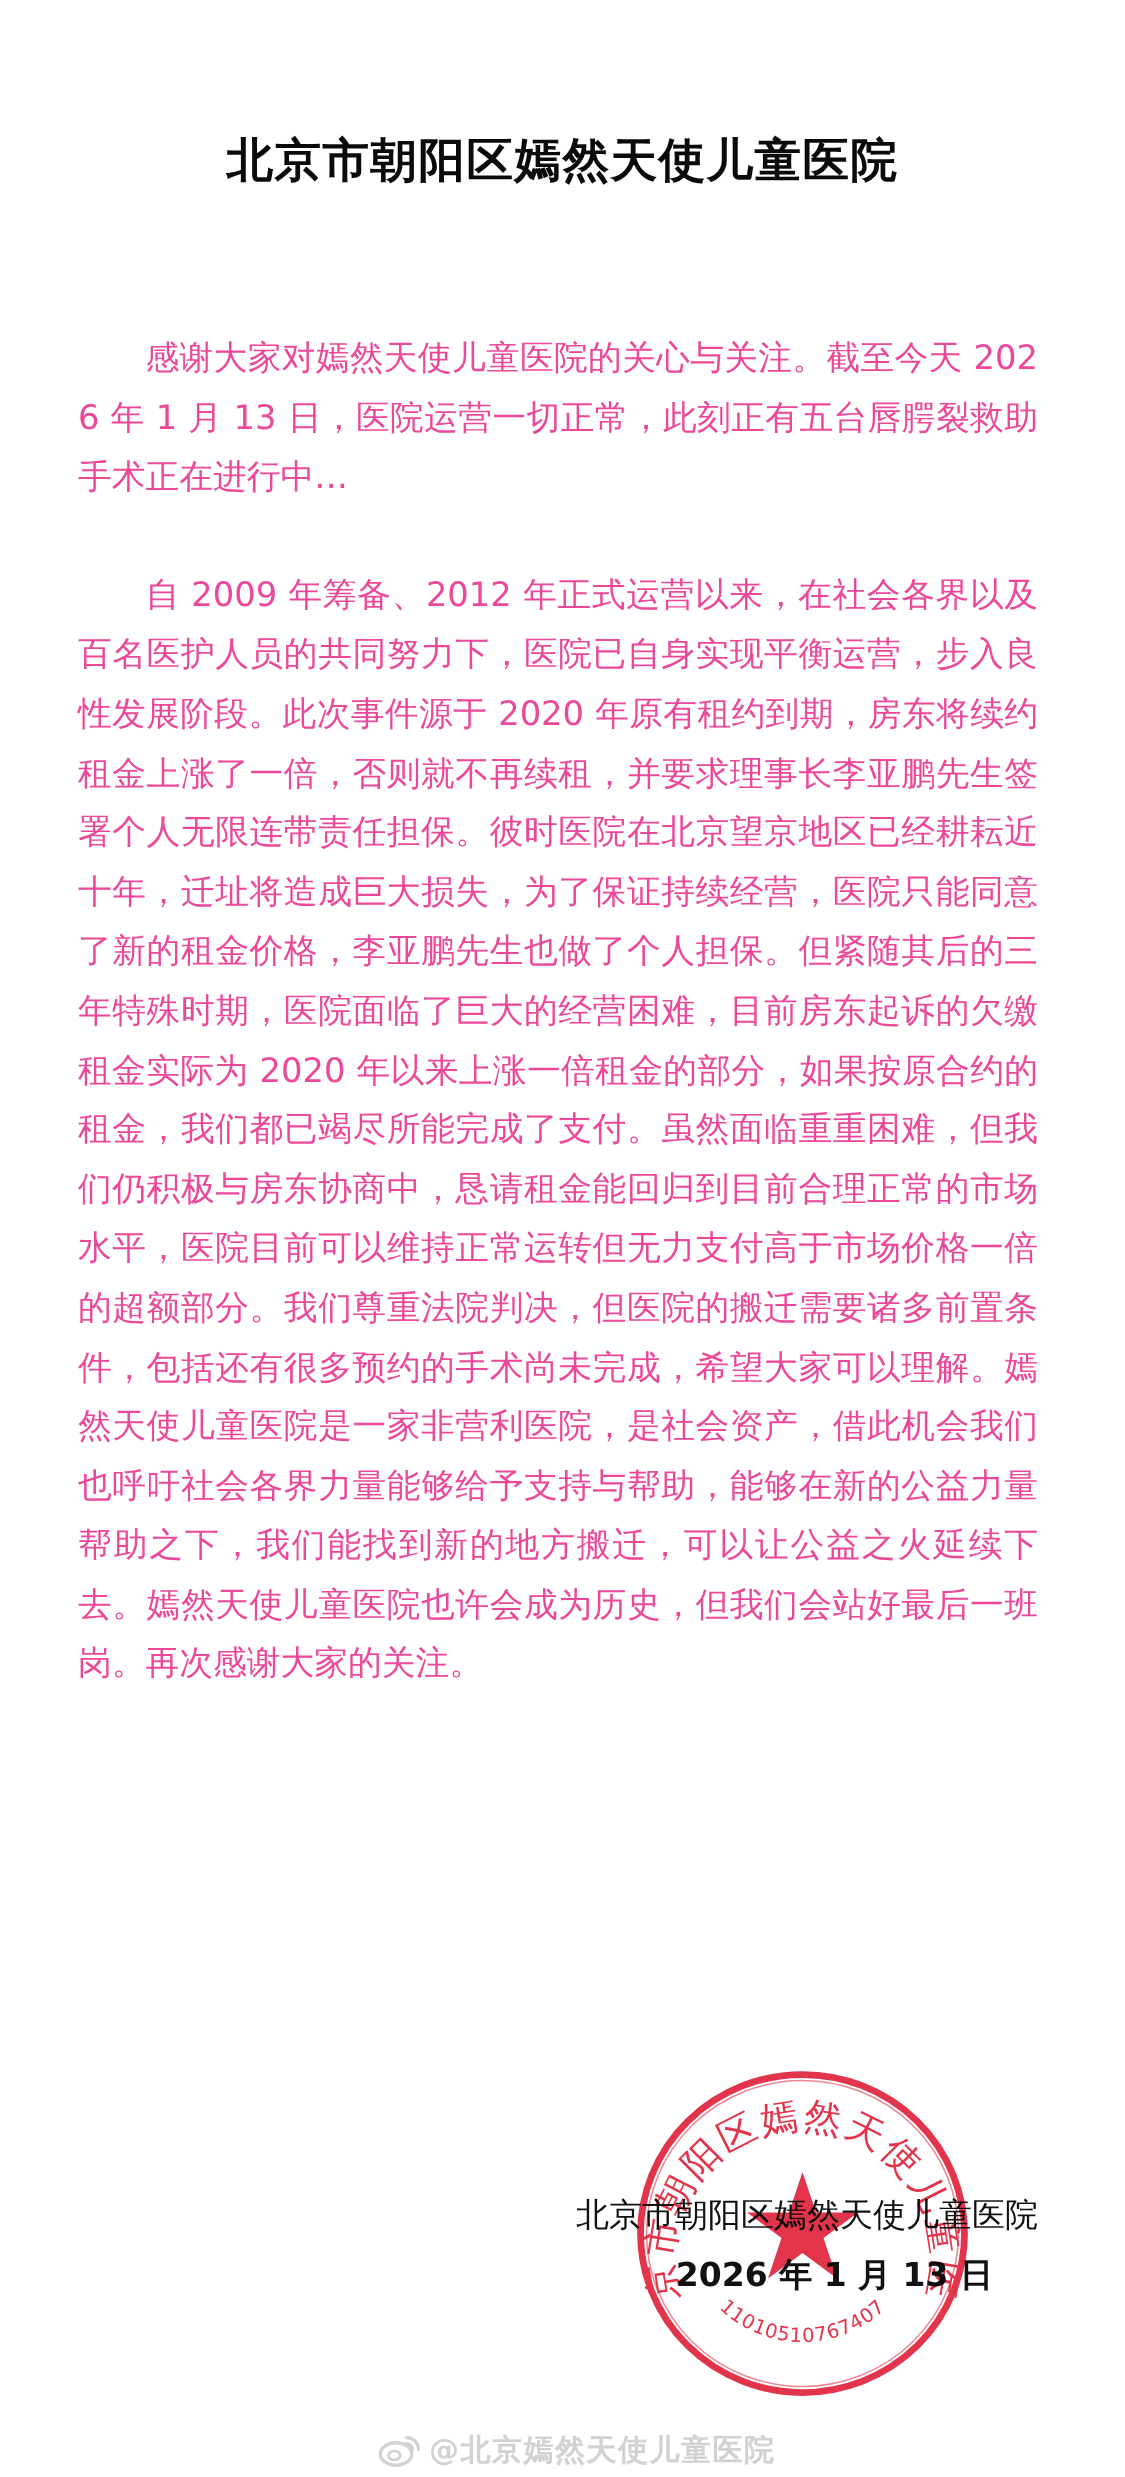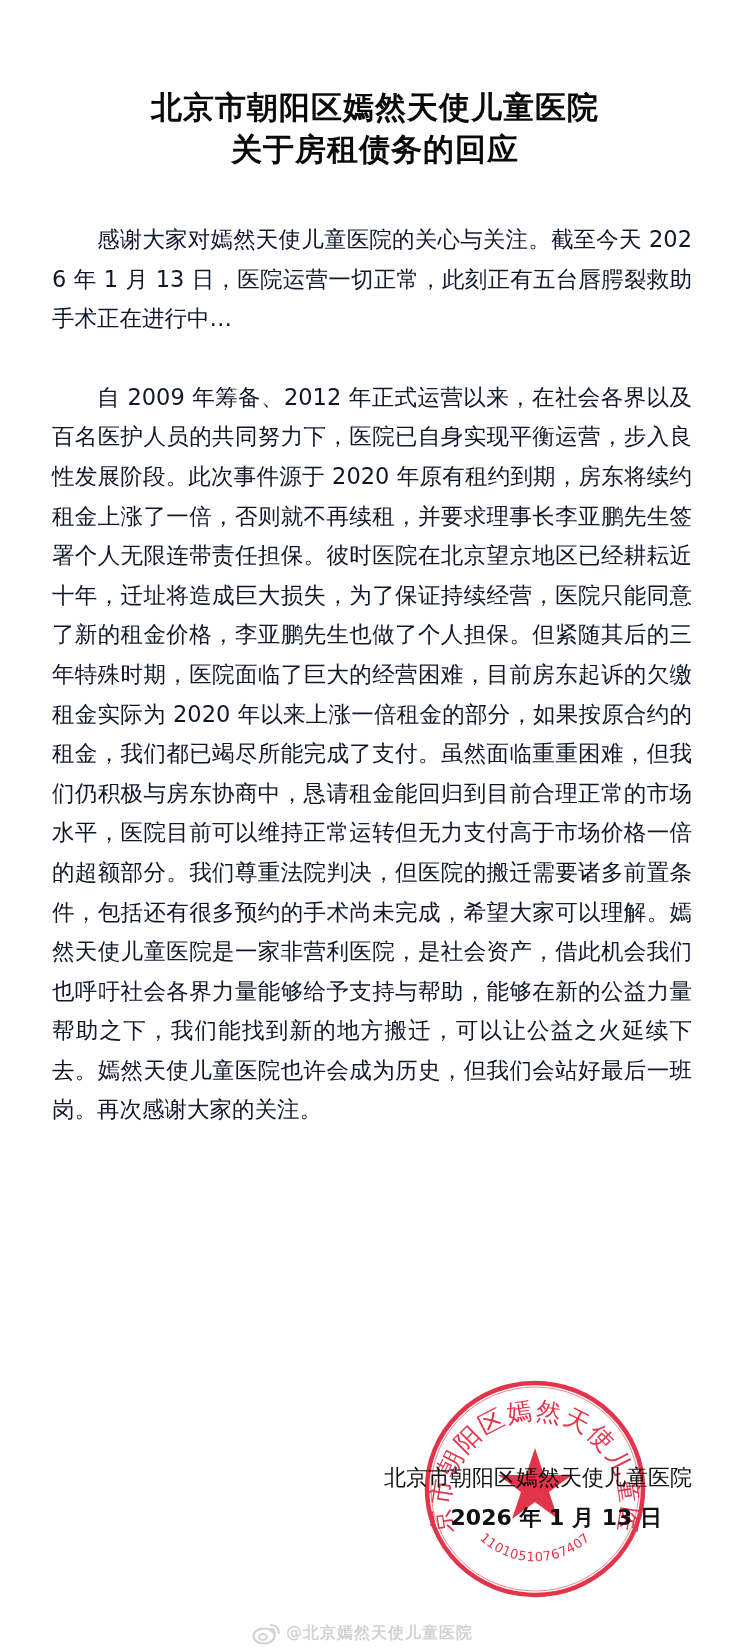--- a/index.html
+++ b/index.html
@@ -28,21 +28,21 @@
       color: #0a0a0a;
     }
     .title div { white-space: nowrap; }
     .body-text {
       position: absolute;
       left: 52px;
       top: 220px;
       width: 640px;
       font-size: 22.5px;
       line-height: 39.6px;
-      color: #0f172a;
+      color: #ec4899;
       text-align: justify;
       text-justify: inter-character;
     }
     .body-text p {
       margin: 0 0 39px 0;
       text-indent: 2em;
       word-break: break-all;
     }
     .signature-block {
       position: absolute;
@@ -71,33 +71,32 @@
     }
     .watermark {
       position: absolute;
       left: 252px;
       top: 1619px;
       height: 28px;
       display: flex;
       align-items: center;
       gap: 4px;
       color: #d2d2d2;
-      font-size: 16px;
+      font-size: 20px;
       font-weight: bold;
       letter-spacing: 1px;
       z-index: 4;
     }
     .watermark svg { display: block; }
   </style>
 </head>
 <body>
 
 <div class="title">
   <div>北京市朝阳区嫣然天使儿童医院</div>
-  <div>关于房租债务的回应</div>
 </div>
 
 <div class="body-text">
   <p>感谢大家对嫣然天使儿童医院的关心与关注。截至今天 2026 年 1 月 13 日，医院运营一切正常，此刻正有五台唇腭裂救助手术正在进行中…</p>
   <p>自 2009 年筹备、2012 年正式运营以来，在社会各界以及百名医护人员的共同努力下，医院已自身实现平衡运营，步入良性发展阶段。此次事件源于 2020 年原有租约到期，房东将续约租金上涨了一倍，否则就不再续租，并要求理事长李亚鹏先生签署个人无限连带责任担保。彼时医院在北京望京地区已经耕耘近十年，迁址将造成巨大损失，为了保证持续经营，医院只能同意了新的租金价格，李亚鹏先生也做了个人担保。但紧随其后的三年特殊时期，医院面临了巨大的经营困难，目前房东起诉的欠缴租金实际为 2020 年以来上涨一倍租金的部分，如果按原合约的租金，我们都已竭尽所能完成了支付。虽然面临重重困难，但我们仍积极与房东协商中，恳请租金能回归到目前合理正常的市场水平，医院目前可以维持正常运转但无力支付高于市场价格一倍的超额部分。我们尊重法院判决，但医院的搬迁需要诸多前置条件，包括还有很多预约的手术尚未完成，希望大家可以理解。嫣然天使儿童医院是一家非营利医院，是社会资产，借此机会我们也呼吁社会各界力量能够给予支持与帮助，能够在新的公益力量帮助之下，我们能找到新的地方搬迁，可以让公益之火延续下去。嫣然天使儿童医院也许会成为历史，但我们会站好最后一班岗。再次感谢大家的关注。</p>
 </div>
 
 <div class="signature-block">
   <div>北京市朝阳区嫣然天使儿童医院</div>
   <div class="date">2026 年 1 月 13 日</div>

